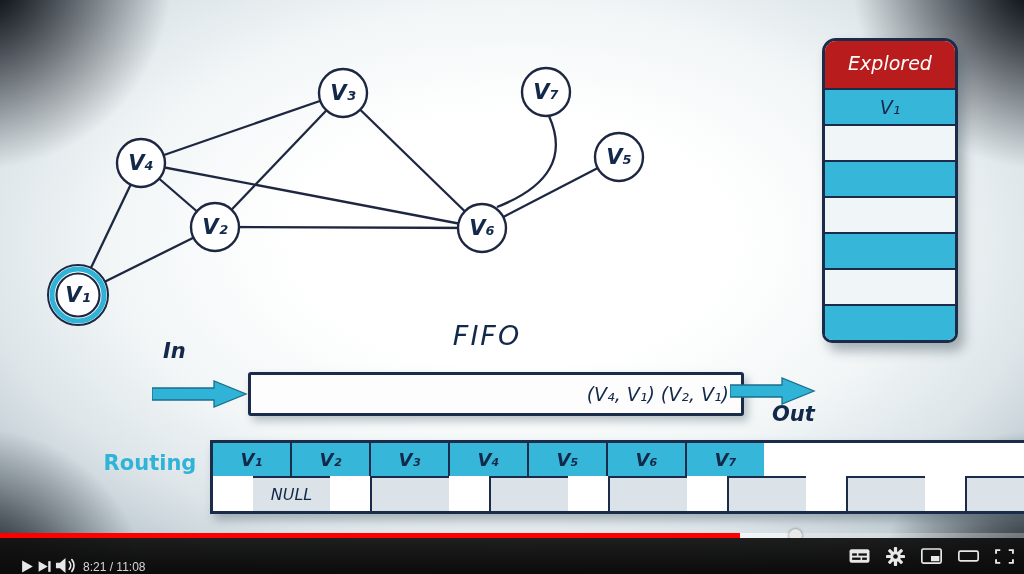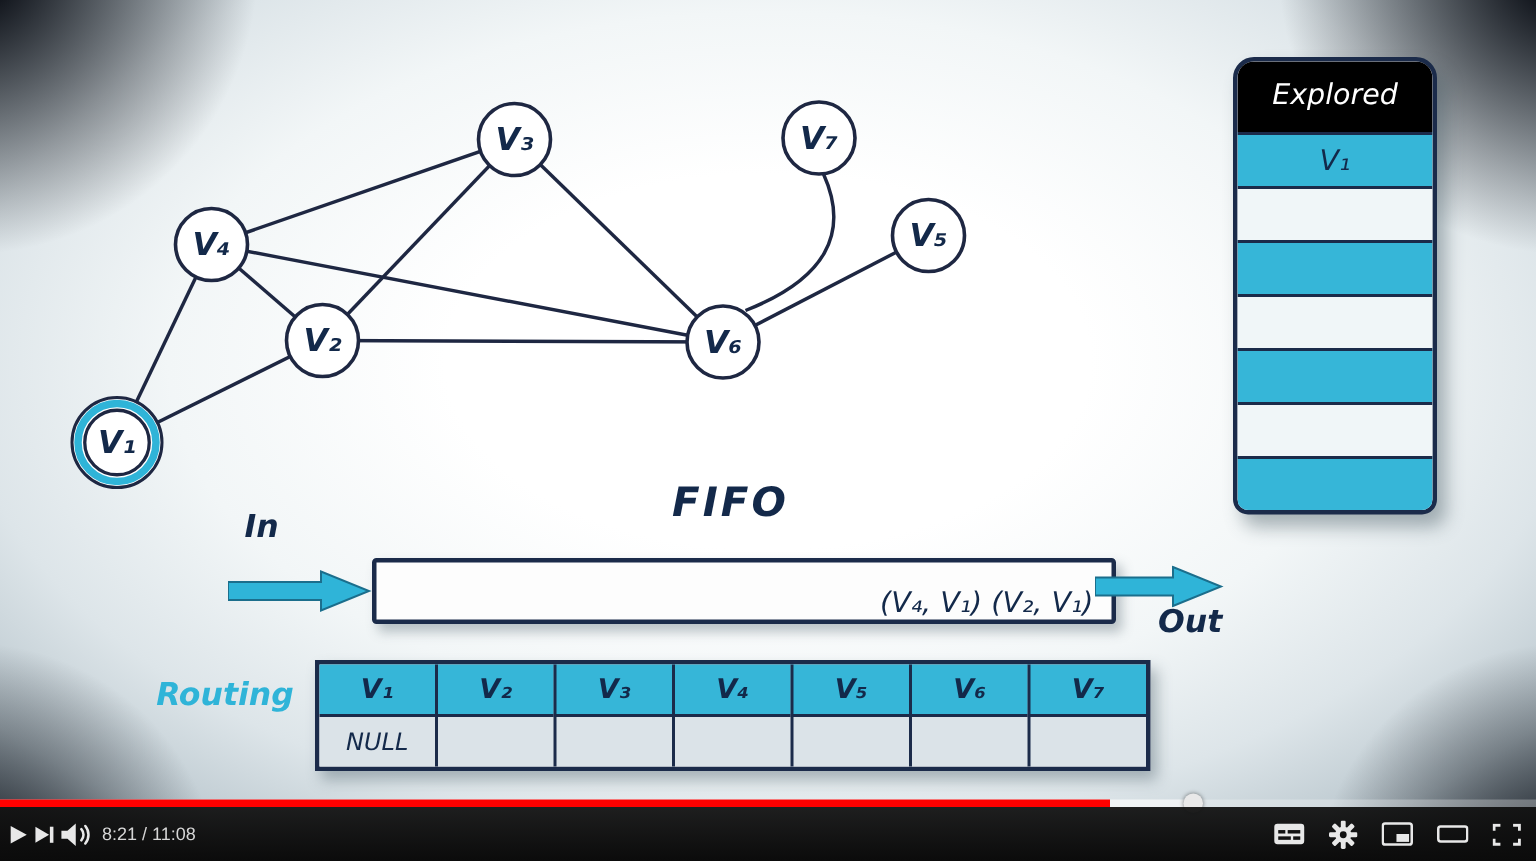--- a/index.html
+++ b/index.html
@@ -18,65 +18,65 @@
       radial-gradient(circle at 102% 104%, rgba(4,7,14,0.85) 0 2%, transparent 14%),
       radial-gradient(ellipse 75% 78% at 50% 42%, #ffffff 28%, #f2f6f7 52%, #dde5e9 70%, #b9c6cd 86%, #7c8c96 100%);
   }
   .graph-svg{position:absolute;left:0;top:0;pointer-events:none;}
   svg text{font-family:"DejaVu Sans",sans-serif;}
 
   
   .explored-panel{position:absolute;left:822px;top:38px;width:130px;
     border:3px solid #1b2b4a;border-radius:14px 14px 10px 10px;overflow:hidden;
     background:#fff;box-shadow:6px 8px 12px rgba(70,90,100,.45);}
-  .explored-header{background:#000000;color:#fff;text-align:center;
+  .explored-header{background:#b91c1c;color:#fff;text-align:center;
     padding:10px 4px 12px;font-style:italic;font-size:19px;line-height:1.3;}
   .explored-row{height:34px;display:flex;align-items:center;justify-content:center;
     font-style:italic;font-size:19px;color:#13294a;border-top:2px solid #1b2b4a;}
   .row-cyan{background:#36b6d8;}
   .row-light{background:#f0f6f8;}
 
   
   .fifo-title{position:absolute;left:432px;top:320px;width:110px;text-align:center;
-    font-size:27px;font-style:italic;font-weight:700;color:#13294a;letter-spacing:2px;}
+    font-size:27px;font-style:italic;font-weight:400;color:#13294a;letter-spacing:2px;}
   .queue-box{position:absolute;left:248px;top:372px;width:478px;height:38px;
     background:#fdfdfd;border:3px solid #1b2b4a;border-radius:3px;
     box-shadow:4px 5px 8px rgba(70,90,100,.35);
-    display:flex;align-items:flex-end;justify-content:flex-end;padding-right:12px;
+    display:flex;align-items:center;justify-content:flex-end;padding-right:12px;
     font-style:italic;font-size:19px;font-weight:500;color:#13294a;}
   .in-label{position:absolute;left:163px;top:339px;font-size:21px;font-style:italic;
     font-weight:600;color:#13294a;}
   .out-label{position:absolute;left:772px;top:402px;font-size:21px;font-style:italic;
     font-weight:600;color:#13294a;text-align:center;}
   .arrow-in{position:absolute;left:152px;top:380px;}
   .arrow-out{position:absolute;left:730px;top:377px;}
 
   
   .routing-label{position:absolute;left:100px;top:450px;width:100px;text-align:center;
-    color:#2fb4d8;font-style:italic;font-size:21px;font-weight:600;line-height:1.3;}
+    color:#2fb4d8;font-size:21px;font-weight:600;line-height:1.3;}
   .routing-table{position:absolute;left:210px;top:440px;border:3px solid #1b2b4a;
     box-shadow:4px 6px 9px rgba(70,90,100,.4);background:#fff;}
   .rt-row{display:flex;}
   .rt-cell{width:77px;height:33px;display:flex;align-items:center;justify-content:center;
     font-style:italic;font-size:18px;color:#13294a;border-left:2px solid #1b2b4a;}
   .rt-cell.first{border-left:none;}
   .rt-head-cell{background:#36b6d8;font-weight:600;}
-  .rt-val-cell{background:#dbe3e8;border-top:2px solid #1b2b4a;font-size:16px;}
+  .rt-val-cell{background:#dbe3e8;border-top:2px solid #1b2b4a;font-size:16px;margin-left:40px;}
 
   
   .progress-track{position:absolute;left:0;right:0;bottom:36px;height:5px;
     background:rgba(255,255,255,.28);cursor:pointer;}
   .progress-buffer{position:absolute;left:0;top:0;bottom:0;background:rgba(255,255,255,.5);}
   .progress-played{position:absolute;left:0;top:0;bottom:0;background:#ff0000;}
   .progress-scrubber{position:absolute;top:-4px;width:13px;height:13px;border-radius:50%;
     background:#e9e9e9;box-shadow:0 0 3px rgba(0,0,0,.5);cursor:pointer;}
   .control-bar{position:absolute;left:0;right:0;bottom:0;height:36px;
     background:linear-gradient(to top,#0b0b0b,rgba(18,18,18,.94));}
-  .controls-left{position:absolute;left:5px;bottom:0;height:36px;display:flex;
-    align-items:center;gap:2px;}
+  .controls-left{position:absolute;left:20px;bottom:0;height:36px;display:flex;
+    align-items:flex-end;gap:2px;}
   .controls-right{position:absolute;right:10px;bottom:0;height:36px;display:flex;
     align-items:center;gap:16px;}
   .ctrl-btn{background:none;border:none;padding:0;margin:0;display:flex;
     align-items:center;cursor:pointer;}
   .time-text{color:#d6d6d6;font-size:12px;font-family:"Liberation Sans",sans-serif;
     margin-left:4px;white-space:nowrap;}
 </style>
 </head>
 <body>
 

